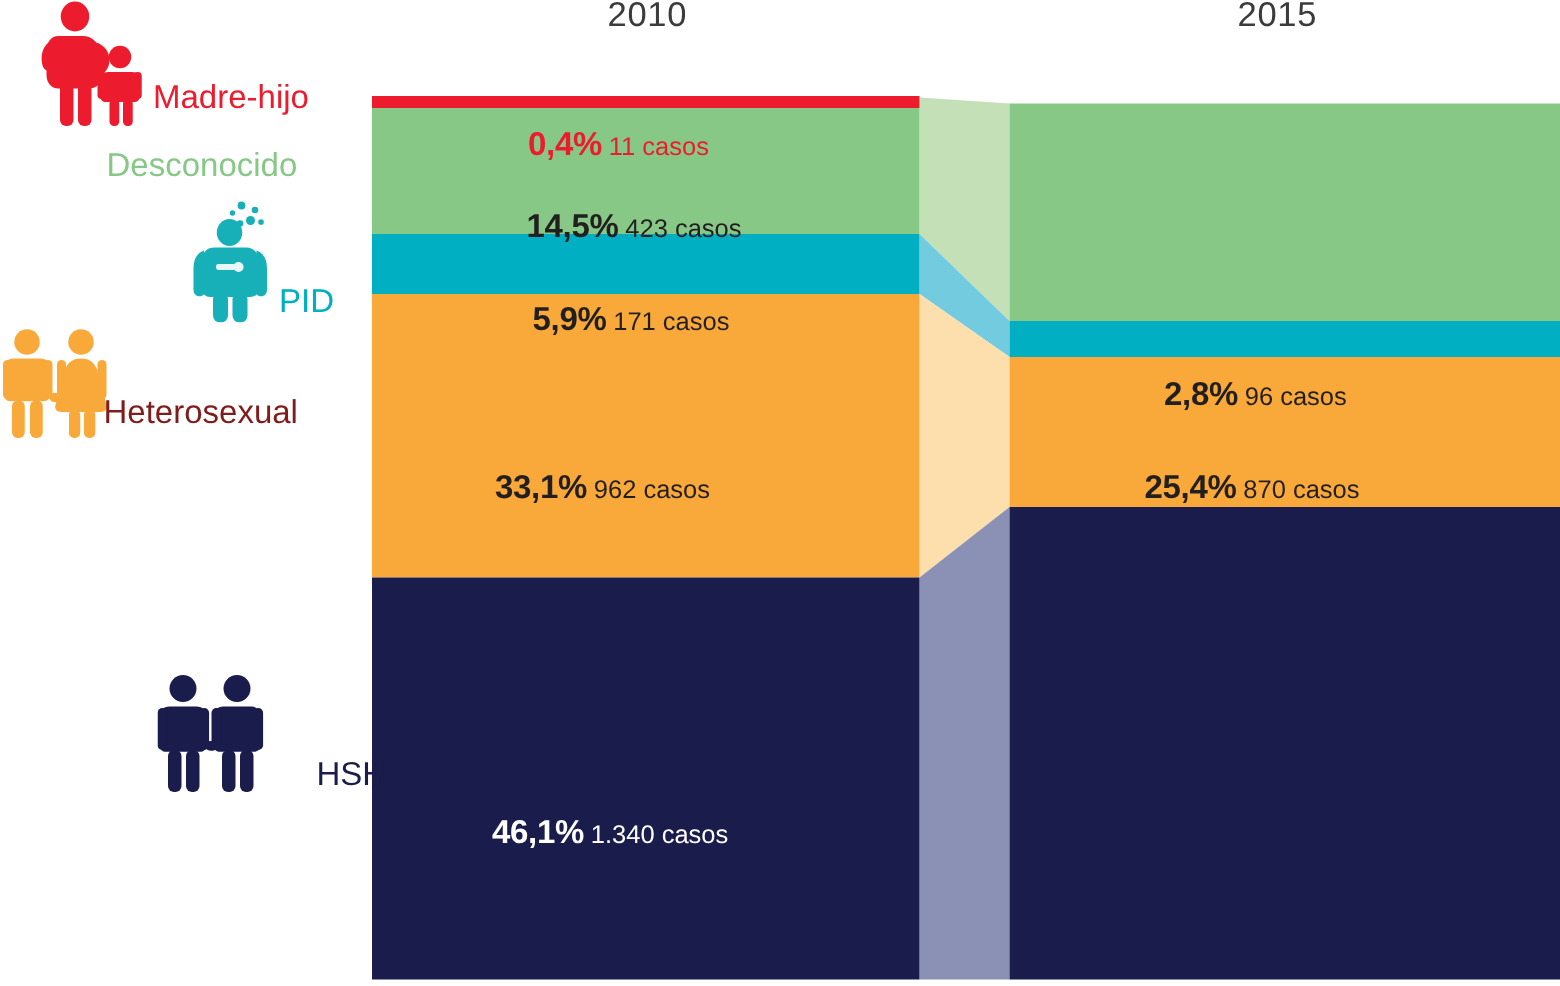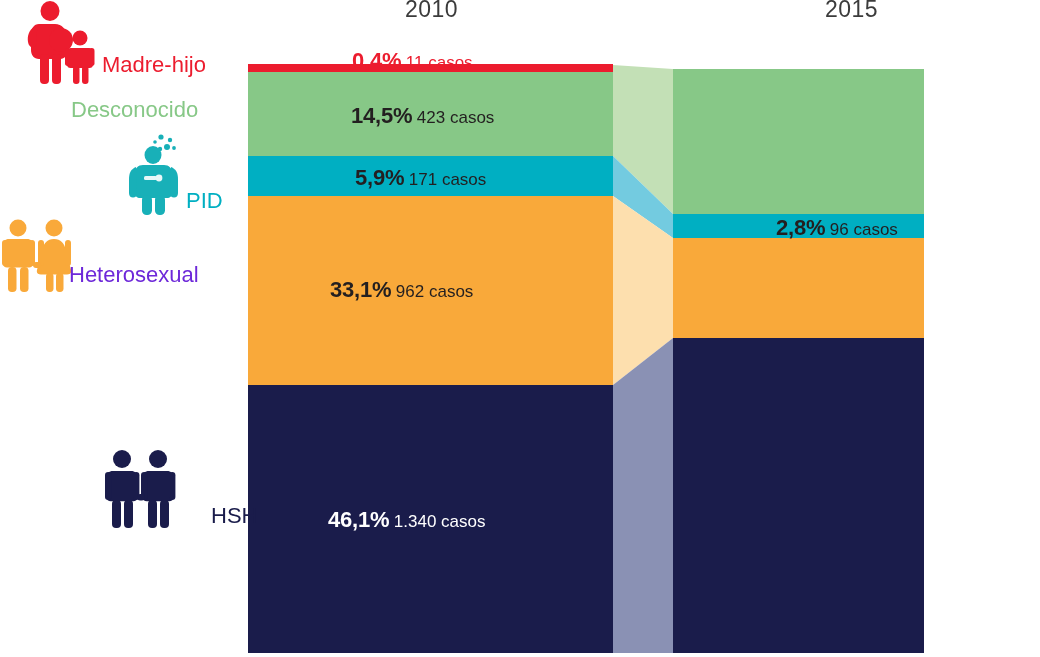--- a/index.html
+++ b/index.html
@@ -2,21 +2,21 @@
 <html><head>
 <meta charset="utf-8">
 <style>
   html, body {
     margin: 0;
     padding: 0;
     background: #ffffff;
   }
   #stage {
     position: relative;
-    width: 924px;
+    width: 1040px;
     height: 657px;
     background: #ffffff;
     font-family: "Liberation Sans", sans-serif;
     overflow: hidden;
   }
 
   
   .year-label {
     position: absolute;
     font-size: 23px;
@@ -40,35 +40,36 @@
   
   .cat-label {
     position: absolute;
     font-size: 22px;
     white-space: nowrap;
     font-weight: 400;
   }
   .cat-madre  { left: 102px; top: 52px;  color: #ec1c2e; }
   .cat-desc   { left: 71px;  top: 97px;  color: #87c887; }
   .cat-pid    { left: 186px; top: 160px; color: #00afc2; margin-top: 28px; }
-  .cat-hetero { left: 69px;  top: 262px; color: #6d28d9; }
+  .cat-hetero { left: 69px;  top: 262px; color: #7f1d1d; }
   .cat-hsh    { left: 170px; top: 503px; color: #1a1c4b; padding-left: 41px; }
 
   
   .icon-wrap { position: absolute; }
   .icon-madre  { left: 18px;  top: 0px; }
   .icon-pid    { left: 127px; top: 133px; }
   .icon-hetero { left: 2px;   top: 218px; }
   .icon-hsh    { left: 105px; top: 448px; }
 
   
   .val {
     position: absolute;
     white-space: nowrap;
     line-height: 1;
+    margin-top: 35px;
   }
   .val .pct {
     font-weight: bold;
     font-size: 22px;
     letter-spacing: -0.2px;
   }
   .val .cases {
     font-size: 17px;
     font-weight: 400;
   }
@@ -244,14 +245,18 @@
   </div>
   <div class="val light v10-hsh">
     <span class="pct">46,1%</span>
     <span class="cases">1.340 casos</span>
   </div>
 
   <div class="val dark v15-pid">
     <span class="pct">2,8%</span>
     <span class="cases">96 casos</span>
   </div>
+  <div class="val dark v15-hetero">
+    <span class="pct">25,4%</span>
+    <span class="cases">870 casos</span>
+  </div>
 
 </div>
 
 </body></html>

